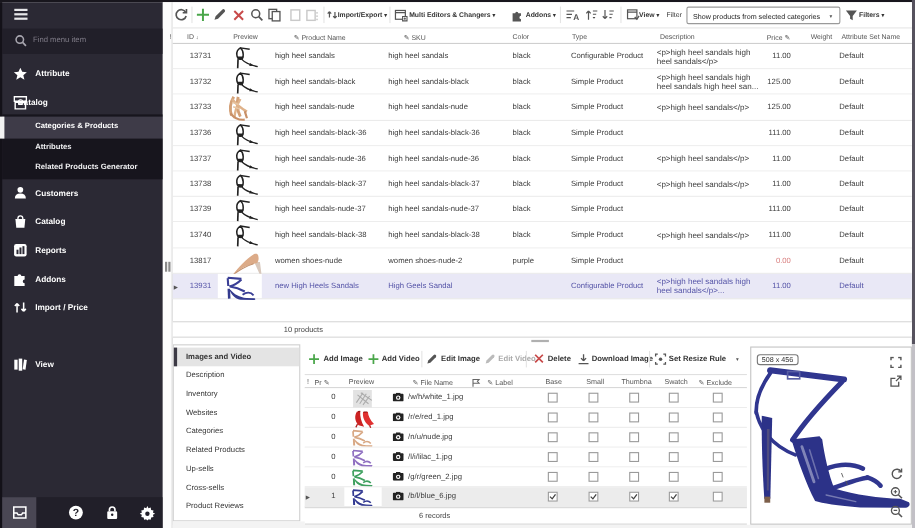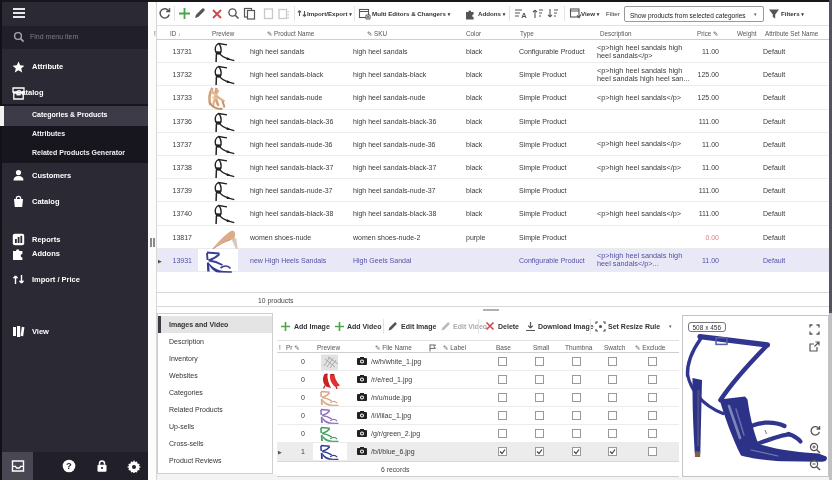--- a/index.html
+++ b/index.html
@@ -63,21 +63,21 @@
         </svg>
       <div class="abs" style="left:30px;top:4px;font-size:7.5px;font-weight:bold;color:#fff;">Customers</div>
     </div>
     <div class="abs" style="left:0;top:191px;width:148px;height:18px;">
       <svg class="abs" style="left:10px;top:2px" width="13" height="13" viewBox="0 0 13 13">
           <path d="M2 4 h9 l-0.8 8 h-7.4 z" fill="#fff"></path>
           <path d="M4.3 5.5 v-2 a2.2 2.2 0 0 1 4.4 0 v2" fill="none" stroke="#fff" stroke-width="1.2"></path>
         </svg>
       <div class="abs" style="left:30px;top:4px;font-size:7.5px;font-weight:bold;color:#fff;">Catalog</div>
     </div>
-    <div class="abs" style="left:0;top:217px;width:148px;height:18px;margin-top:12px;">
+    <div class="abs" style="left:0;top:217px;width:148px;height:18px;">
       <svg class="abs" style="left:10px;top:2px" width="13" height="13" viewBox="0 0 13 13">
           <rect x="0.8" y="0.8" width="11.4" height="11.4" rx="2" fill="#fff"></rect>
           <rect x="3" y="6" width="1.8" height="4" fill="#2b2934"></rect>
           <rect x="5.7" y="4" width="1.8" height="6" fill="#2b2934"></rect>
           <rect x="8.4" y="2.8" width="1.8" height="7.2" fill="#2b2934"></rect>
         </svg>
       <div class="abs" style="left:30px;top:4px;font-size:7.5px;font-weight:bold;color:#fff;">Reports</div>
     </div>
     <div class="abs" style="left:0;top:243px;width:148px;height:18px;">
       <svg class="abs" style="left:10px;top:2px" width="13" height="13" viewBox="0 0 13 13">

